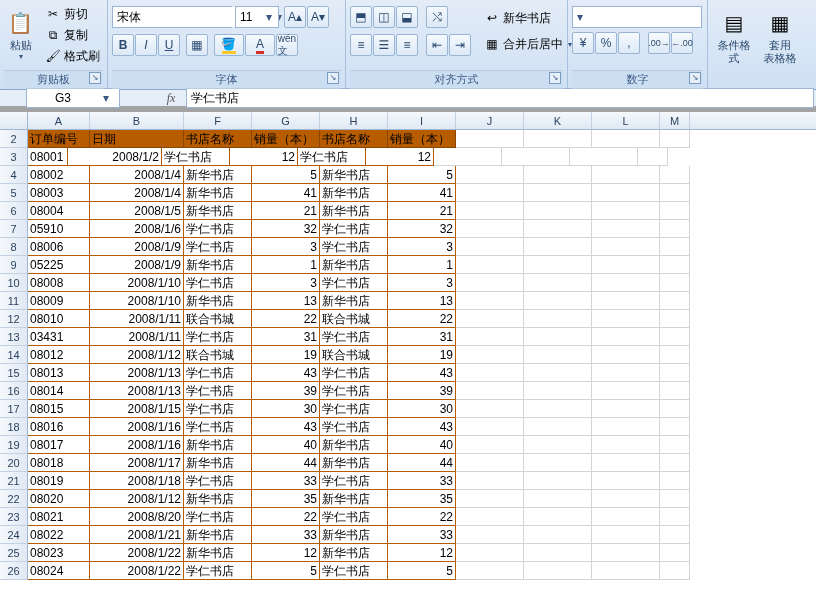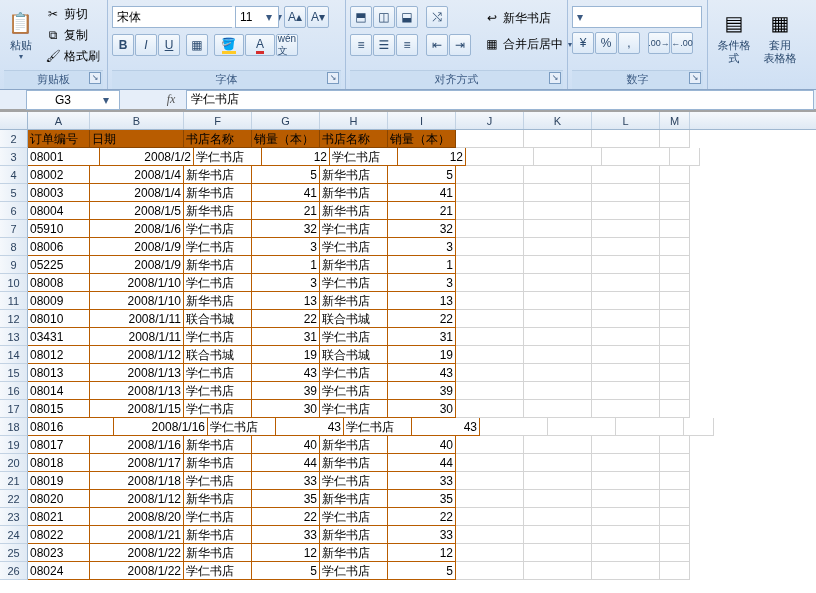--- a/index.html
+++ b/index.html
@@ -14,21 +14,21 @@
 .big-btn .lb { font-size:11px; color:#2b4a6f; text-align:center; line-height:13px; }
 .mini-col { display:flex; flex-direction:column; gap:1px; padding-top:2px; }
 .mini-btn { display:flex; align-items:center; gap:3px; height:20px; padding:0 4px; border:1px solid transparent; border-radius:2px; cursor:pointer; white-space:nowrap; }
 .mini-btn .ic { width:16px; height:16px; display:flex; align-items:center; justify-content:center; font-size:12px; }
 .tool-btn { width:22px; height:22px; display:flex; align-items:center; justify-content:center; border:1px solid #9ab5d3; background:linear-gradient(#f5f9fd,#dce9f7); border-radius:2px; cursor:pointer; font-size:12px; color:#2b4a6f; }
 .tool-row { display:flex; gap:1px; margin-bottom:2px; }
 .combo { display:flex; align-items:center; height:22px; border:1px solid #9ab5d3; background:#fff; }
 .combo input { border:none; outline:none; padding:0 4px; font-size:12px; height:20px; }
 .combo .dd { width:14px; text-align:center; cursor:pointer; color:#3b5a82; }
 .sep { width:1px; background:#a8c0dd; margin:2px 2px; height:60px; }
-.namebar { display:flex; align-items:center; height:22px; border-bottom:3px solid #a3a3a3; background:#e6eef9; }
+.namebar { display:flex; align-items:center; height:22px; border-bottom:6px solid #a3a3a3; background:#e6eef9; }
 .namebox { width:94px; border:1px solid #9ab5d3; background:#fff; height:20px; margin:0 0 0 26px; display:flex; align-items:center;}
 .namebox input{ border:none; outline:none; width:72px; padding:0 4px; font-size:12px; text-align:center;}
 .namebox .dd{ width:14px; text-align:center; color:#3b5a82; cursor:pointer;}
 .fx-btn { width:22px; text-align:center; font-style:italic; font-family:serif; color:#555; cursor:pointer; margin-left:40px;}
 .formula-input { flex:1; border:1px solid #9ab5d3; background:#fff; height:20px; padding:0 4px; font-size:12px; outline:none; margin-left:4px; margin-right:2px;}
 .sheet { position:relative; }
 .colhead { display:flex; height:18px; background:linear-gradient(#f5f8fc,#dfe9f4); border-bottom:1px solid #9fb7d0; }
 .corner { width:28px; border-right:1px solid #9fb7d0; background:linear-gradient(#f5f8fc,#dfe9f4); }
 .ch { border-right:1px solid #c2d2e3; text-align:center; font-size:11px; color:#2c4360; line-height:18px; cursor:pointer; }
 .rows { display:flex; }
@@ -243,21 +243,21 @@
           <div class="cell hdr" style="width: 68px;">书店名称</div>
           <div class="cell hdr" style="width: 68px;">销量（本）</div>
           <div class="cell hdr" style="width: 68px;">书店名称</div>
           <div class="cell hdr" style="width: 68px;">销量（本）</div>
           <div class="cell" style="width: 68px;"></div>
           <div class="cell" style="width: 68px;"></div>
           <div class="cell" style="width: 68px;"></div>
           <div class="cell" style="width: 30px;"></div>
         </div>
         <div class="gr">
-          <div class="cell dat la" style="width: 72px;">08001</div>
+          <div class="cell dat la" style="width: 40px;">08001</div>
           <div class="cell dat ra" style="width: 94px;">2008/1/2</div>
           <div class="cell dat la" style="width: 68px;">学仁书店</div>
           <div class="cell dat ra" style="width: 68px;">12</div>
           <div class="cell dat la" style="width: 68px;">学仁书店</div>
           <div class="cell dat ra" style="width: 68px;">12</div>
           <div class="cell" style="width: 68px;"></div>
           <div class="cell" style="width: 68px;"></div>
           <div class="cell" style="width: 68px;"></div>
           <div class="cell" style="width: 30px;"></div>
         </div>
@@ -423,21 +423,21 @@
           <div class="cell dat la" style="width: 68px;">学仁书店</div>
           <div class="cell dat ra" style="width: 68px;">30</div>
           <div class="cell dat la" style="width: 68px;">学仁书店</div>
           <div class="cell dat ra" style="width: 68px;">30</div>
           <div class="cell" style="width: 68px;"></div>
           <div class="cell" style="width: 68px;"></div>
           <div class="cell" style="width: 68px;"></div>
           <div class="cell" style="width: 30px;"></div>
         </div>
         <div class="gr">
-          <div class="cell dat la" style="width: 86px;">08016</div>
+          <div class="cell dat la" style="width: 62px;">08016</div>
           <div class="cell dat ra" style="width: 94px;">2008/1/16</div>
           <div class="cell dat la" style="width: 68px;">学仁书店</div>
           <div class="cell dat ra" style="width: 68px;">43</div>
           <div class="cell dat la" style="width: 68px;">学仁书店</div>
           <div class="cell dat ra" style="width: 68px;">43</div>
           <div class="cell" style="width: 68px;"></div>
           <div class="cell" style="width: 68px;"></div>
           <div class="cell" style="width: 68px;"></div>
           <div class="cell" style="width: 30px;"></div>
         </div>

